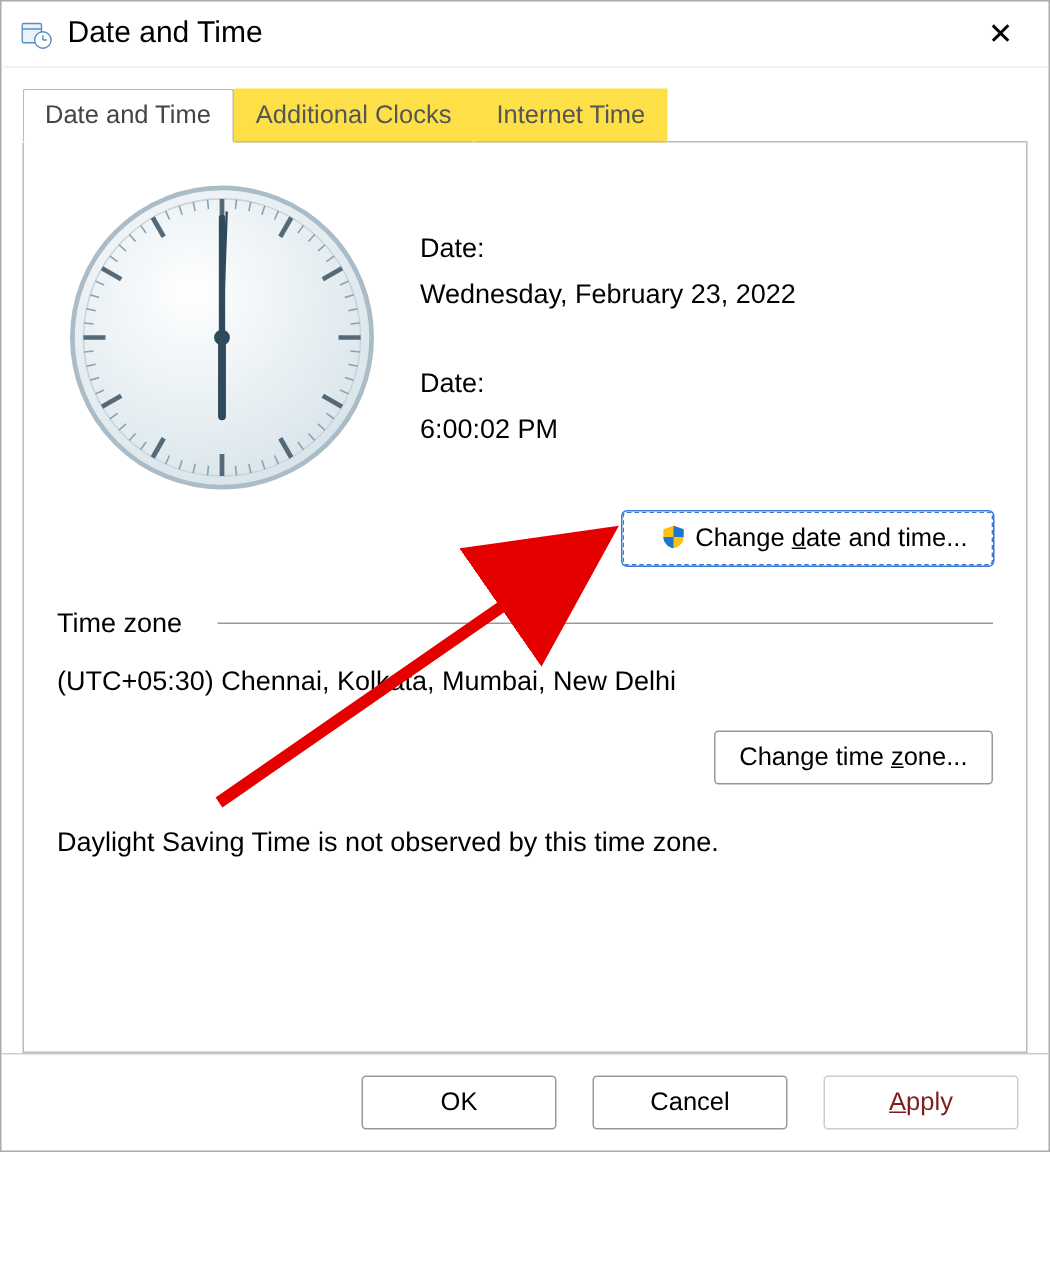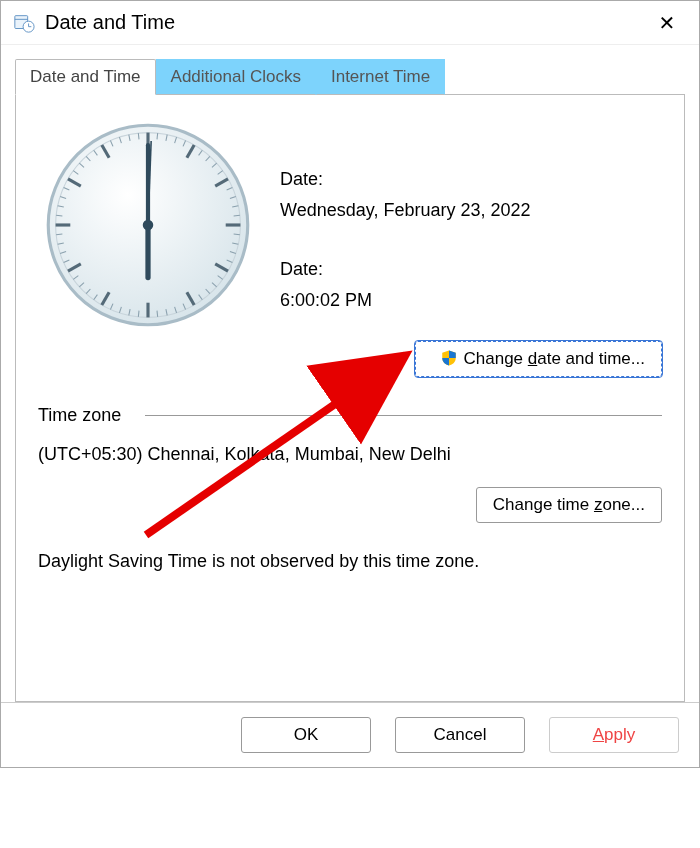--- a/index.html
+++ b/index.html
@@ -3,42 +3,42 @@
   <meta charset="utf-8">
   <style>
     * { box-sizing: border-box; margin: 0; padding: 0; font-family: "Segoe UI", Tahoma, sans-serif; }
     body { width: 700px; height: 848px; background: #fff; position: relative; }
     .window { width: 700px; height: 768px; border: 1px solid #aaa; background: #fff; display: flex; flex-direction: column; }
     .titlebar { height: 44px; display: flex; align-items: center; padding: 0 12px; border-bottom: 1px solid #eee; }
     .title-icon { width: 22px; height: 22px; margin-right: 10px; }
     .title-text { font-size: 20px; color: #000; flex: 1; }
     .close-btn { width: 40px; height: 40px; display: flex; align-items: center; justify-content: center; font-size: 20px; color: #000; cursor: pointer; }
     .tabs { display: flex; margin: 14px 14px 0 14px; }
-    .tab { padding: 7px 14px; font-size: 17px; color: #444; border: 1px solid transparent; cursor: pointer; background: #7dd3fc; }
+    .tab { padding: 7px 14px; font-size: 17px; color: #444; border: 1px solid transparent; cursor: pointer; background: #fde047; }
     .tab.active { background: #fff; border: 1px solid #bbb; border-bottom: 1px solid #fff; border-radius: 2px 2px 0 0; position: relative; z-index: 2; }
     .tab.inactive { border-bottom: 1px solid #bbb; color: #555; }
     .tabfill { flex: 1; border-bottom: 1px solid #bbb; }
     .panel { border: 1px solid #bbb; border-top: none; margin: 0 14px; padding: 20px 22px 20px 22px; flex: 1; position: relative; }
-    .top-row { display: flex; gap: 22px; align-items: center; }
+    .top-row { display: flex; gap: 22px; }
     .clock-wrap { width: 220px; height: 220px; display: flex; align-items: center; justify-content: center; }
     .info-col { padding-top: 40px; font-size: 18px; color: #000; }
     .info-col div { margin-bottom: 10px; }
     .btn { font-size: 17px; padding: 7px 16px; background: #fff; border: 1px solid #999; border-radius: 3px; cursor: pointer; }
     .btn-focus { border: 1px dashed #3a76d6; outline: 1px solid #3a76d6; padding-left: 24px; }
     .shield { width: 18px; height: 18px; margin-right: 6px; vertical-align: -3px; }
     .change-dt-wrap { display: flex; justify-content: flex-end; margin-top: 6px; }
     .section-hdr { display: flex; align-items: center; margin-top: 28px; gap: 24px; }
     .section-hdr .label { font-size: 18px; color: #000; white-space: nowrap; }
     .section-hdr .line { flex: 1; height: 1px; background: #999; }
     .tz-text { font-size: 18px; margin-top: 18px; }
     .change-tz-wrap { display: flex; justify-content: flex-end; margin-top: 22px; }
     .dst-text { font-size: 18px; margin-top: 28px; }
     .footer { border-top: 1px solid #ccc; padding: 14px 20px; display: flex; justify-content: flex-end; gap: 24px; }
     .footer .btn { width: 130px; }
-    .btn.disabled { color: #ef4444; border-color: #ccc; cursor: default; }
+    .btn.disabled { color: #7f1d1d; border-color: #ccc; cursor: default; }
     .arrow-overlay { position: absolute; pointer-events: none; left: 0; top: 0; }
     .ul { text-decoration: underline; }
   </style>
 </head>
 <body>
 
 <div class="window">
 
   <div class="titlebar">
     <svg class="title-icon" viewBox="0 0 24 24">

